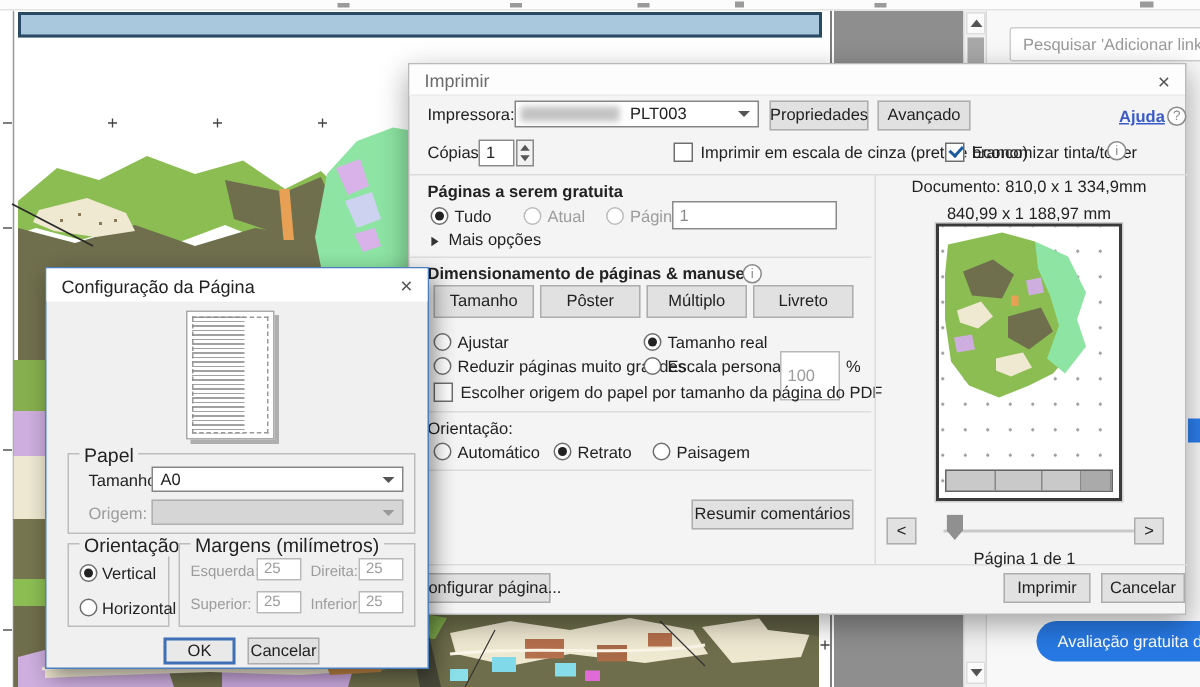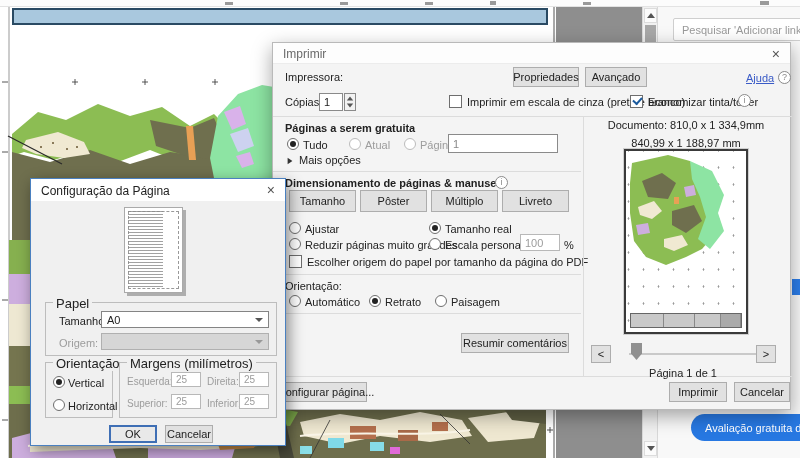--- a/index.html
+++ b/index.html
@@ -68,21 +68,21 @@
     color:#fff; font-size:11px; display:flex; align-items:center; padding-left:14px; white-space:nowrap; overflow:hidden; }
 
   
   #print-dialog { left:272px; top:42px; width:519px; height:368px; background:#f4f4f4; border:1px solid #b9b9b9;
     box-shadow:0 6px 18px rgba(0,0,0,.35); z-index:5; }
   #pd-titlebar { position:absolute; left:0; top:0; width:100%; height:21px; background:#fdfdfd; border-bottom:1px solid #ececec; }
   #pd-title { position:absolute; left:10px; top:4px; font-size:12px; color:#6a6a6a; }
   .close-x { position:absolute; font-size:14px; color:#555; line-height:14px; }
   #pd-close { right:10px; top:4px; }
   #printer-blur { position:absolute; left:3px; top:3px; width:66px; height:10px; background:#c3c3c3; filter:blur(2px); }
-  .link { color:#3a5bc7; text-decoration:underline; font-size:11px; }
+  .link { color:#3a5bc7; text-decoration:underline; font-size:11px;font-weight:bold; }
   .spinner { position:absolute; width:12px; height:18px; border:1px solid #8a8a8a; background:#f2f2f2; }
   .spinner .tri-up { position:absolute; left:1px; top:2px; transform:scale(.8); }
   .spinner .tri-down { position:absolute; left:1px; bottom:2px; transform:scale(.8); }
 
   
   #pv-page { position:absolute; left:351px; top:106px; width:124px; height:185px; background:#fff; border:2px solid #3a3a3a;
     box-shadow:0 0 0 1px #cfcfcf;
     background-image:radial-gradient(#9a9a9a 0.8px, transparent 1.1px);
     background-size:15px 17px; background-position:10px 8px; }
   #pv-map { position:absolute; left:2px; top:2px; width:106px; height:122px; }
@@ -196,20 +196,25 @@
     <div id="trial-button">Avaliação gratuita de 7 dia</div>
   </div>
 
   <div id="print-dialog" class="abs">
     <div id="pd-titlebar">
       <span id="pd-title">Imprimir</span>
       <span id="pd-close" class="close-x">×</span>
     </div>
 
     <span class="abs lbl" style="left:12px;top:28px">Impressora:</span>
+    <div class="combo" style="left:70px;top:24px;width:163px;height:18px">
+      <div id="printer-blur"></div>
+      <span style="position:absolute;left:76px">PLT003</span>
+      <span class="chev"></span>
+    </div>
     <div class="btn" style="left:240px;top:24px;width:66px;height:20px">Propriedades</div>
     <div class="btn" style="left:312px;top:24px;width:62px;height:20px">Avançado</div>
     <span class="abs link" style="left:473px;top:29px">Ajuda</span>
     <span class="circle-ico" style="left:505px;top:28px">?</span>
 
     <span class="abs lbl" style="left:12px;top:53px">Cópias:</span>
     <input class="txtin" style="left: 46px; top: 50px; width: 24px; height: 18px;" value="1">
     <div class="spinner" style="left:71px;top:50px">
       <span class="tri-up"></span>
       <span class="tri-down"></span>
@@ -243,21 +248,21 @@
     <div class="btn" style="left:229px;top:147px;width:67px;height:22px">Livreto</div>
 
     <span class="radio" style="left:16px;top:179px"></span>
     <span class="abs lbl" style="left:32px;top:180px">Ajustar</span>
     <span class="radio sel" style="left:156px;top:179px"></span>
     <span class="abs lbl" style="left:172px;top:180px">Tamanho real</span>
     <span class="radio" style="left:16px;top:195px"></span>
     <span class="abs lbl" style="left:32px;top:196px">Reduzir páginas muito grandes</span>
     <span class="radio" style="left:156px;top:195px"></span>
     <span class="abs lbl" style="left:172px;top:196px">Escala personalizada:</span>
-    <input class="txtin disin" style="left: 247px; top: 191px; width: 40px; height: 17px;" value="100">
+    <input class="txtin disin" style="left: 247px; top: 191px; width: 40px; height: 33px;" value="100">
     <span class="abs lbl" style="left:291px;top:196px">%</span>
     <span class="check" style="left:16px;top:212px"></span>
     <span class="abs lbl" style="left:34px;top:213px">Escolher origem do papel por tamanho da página do PDF</span>
 
     <div class="sep-h" style="left:0;top:231px;width:308px"></div>
 
     <span class="abs lbl" style="left:12px;top:237px">Orientação:</span>
     <span class="radio" style="left:16px;top:252px"></span>
     <span class="abs lbl" style="left:32px;top:253px">Automático</span>
     <span class="radio sel" style="left:96px;top:252px"></span>

